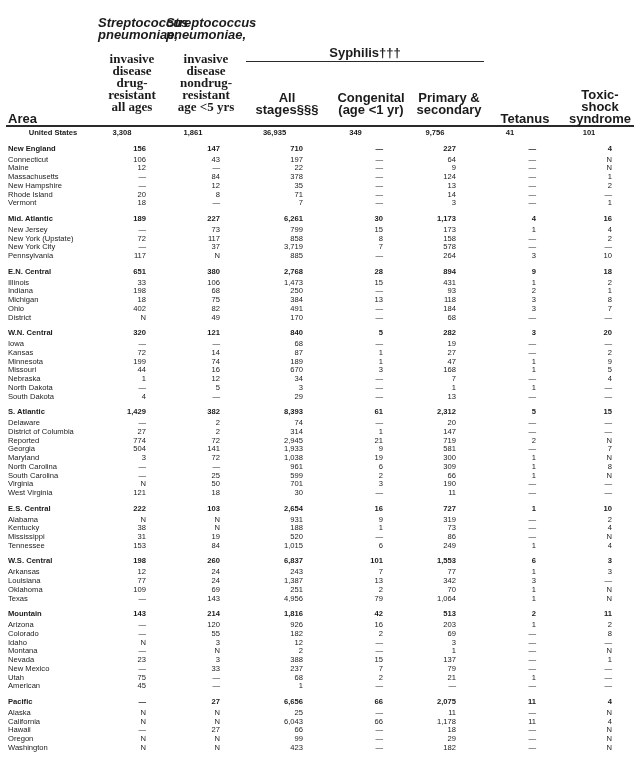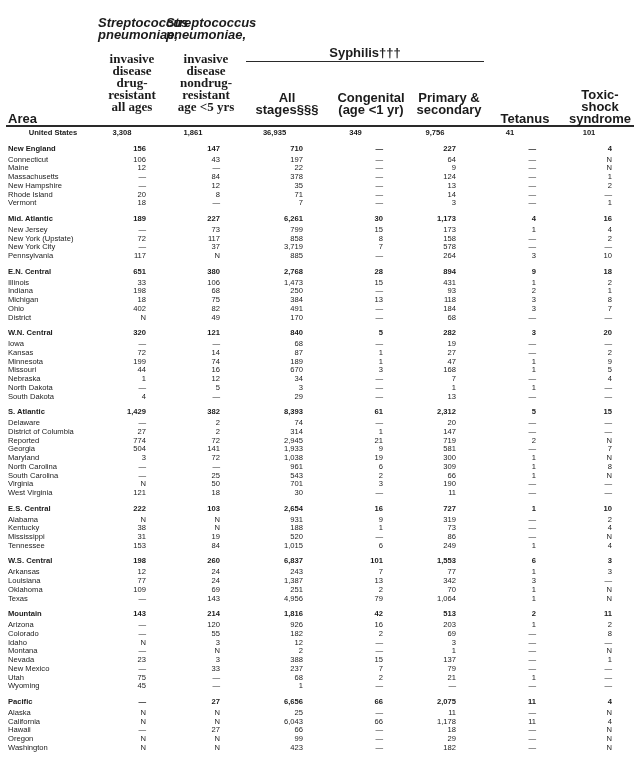--- a/index.html
+++ b/index.html
@@ -444,21 +444,21 @@
           <td class="val">961</td>
           <td class="val">6</td>
           <td class="val">309</td>
           <td class="val">1</td>
           <td class="val">8</td>
         </tr>
         <tr>
           <td class="area">South Carolina</td>
           <td class="val">—</td>
           <td class="val">25</td>
-          <td class="val">543</td>
+          <td class="val">599</td>
           <td class="val">2</td>
           <td class="val">66</td>
           <td class="val">1</td>
           <td class="val">N</td>
         </tr>
         <tr>
           <td class="area">Virginia</td>
           <td class="val">N</td>
           <td class="val">50</td>
           <td class="val">701</td>
@@ -651,21 +651,21 @@
           <td class="area">Utah</td>
           <td class="val">75</td>
           <td class="val">—</td>
           <td class="val">68</td>
           <td class="val">2</td>
           <td class="val">21</td>
           <td class="val">1</td>
           <td class="val">—</td>
         </tr>
         <tr>
-          <td class="area">Wyoming</td>
+          <td class="area">American</td>
           <td class="val">45</td>
           <td class="val">—</td>
           <td class="val">1</td>
           <td class="val">—</td>
           <td class="val">—</td>
           <td class="val">—</td>
           <td class="val">—</td>
         </tr>
         <tr class="division gap">
           <td class="area">Pacific</td>

